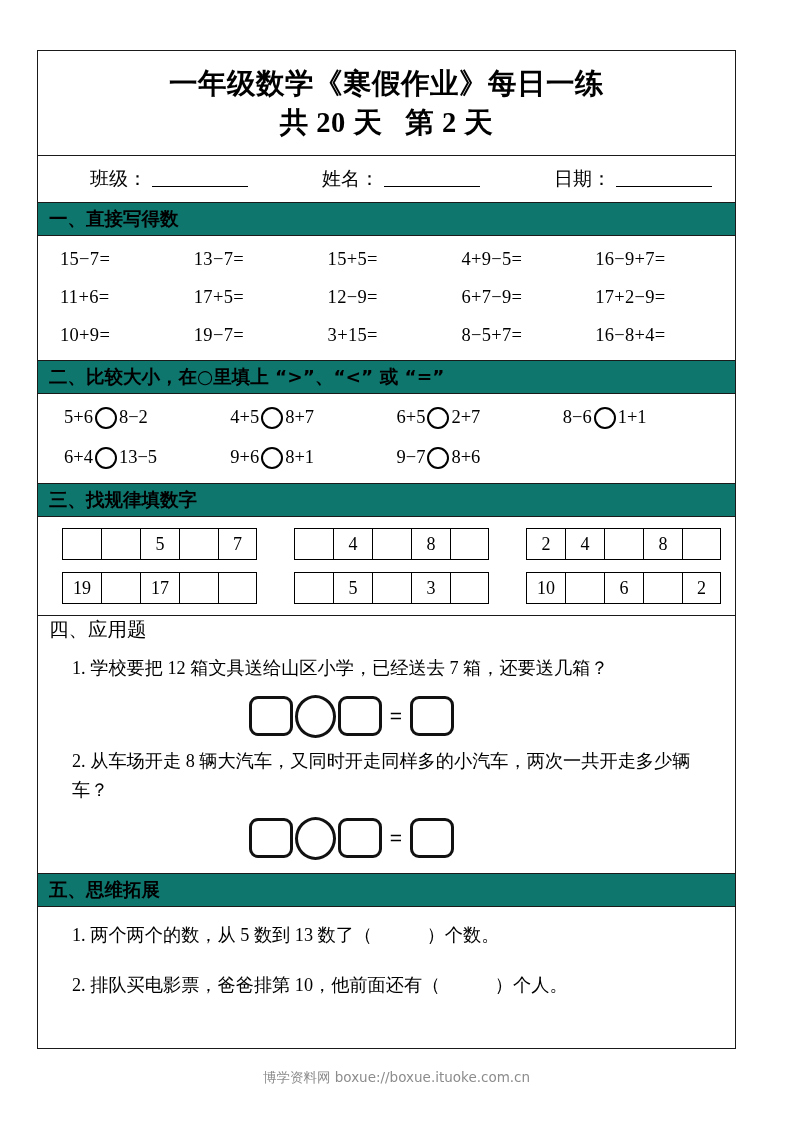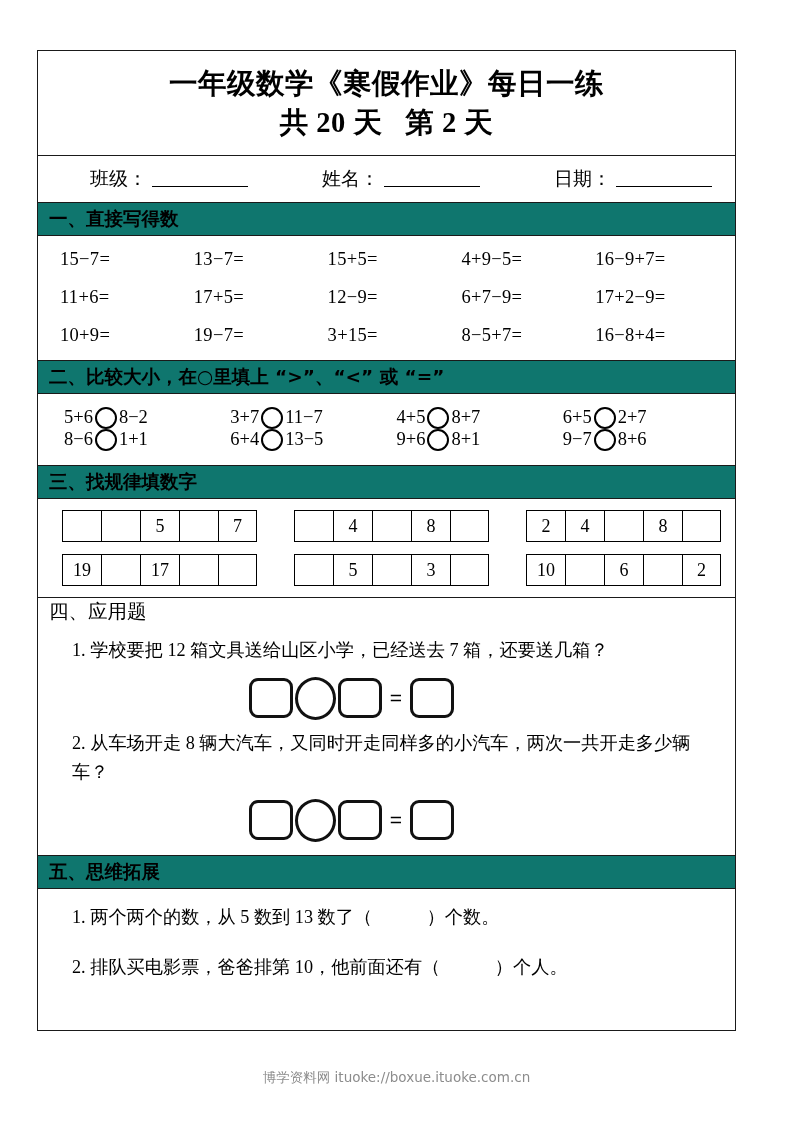--- a/index.html
+++ b/index.html
@@ -100,20 +100,21 @@
     font-size: 18.5px;
     letter-spacing: 0.3px;
     white-space: nowrap;
   }
 
   
   .cmp-grid {
     display: grid;
     grid-template-columns: repeat(4, 1fr);
     padding: 13px 6px 14px 26px;
+    row-gap: 18px;
   }
   .cmp-cell {
     font-size: 18.5px;
     display: flex;
     align-items: center;
     white-space: nowrap;
   }
   .cmp-circle {
     display: inline-block;
     width: 22px;
@@ -262,25 +263,20 @@
 
   <div class="sec-head">二、比较大小，在○里填上 “&gt;”、“&lt;” 或 “=”</div>
   <div class="sec-body">
     <div class="cmp-grid" id="cmp-grid">
         <div class="cmp-cell">
           <span>5+6</span>
           <span class="cmp-circle"></span>
           <span>8−2</span>
         </div>
         <div class="cmp-cell">
-          <span>3+7</span>
-          <span class="cmp-circle"></span>
-          <span>11−7</span>
-        </div>
-        <div class="cmp-cell">
           <span>4+5</span>
           <span class="cmp-circle"></span>
           <span>8+7</span>
         </div>
         <div class="cmp-cell">
           <span>6+5</span>
           <span class="cmp-circle"></span>
           <span>2+7</span>
         </div>
         <div class="cmp-cell">
@@ -383,13 +379,13 @@
   <div class="sec-head">五、思维拓展</div>
   <div class="sec-body">
     <div class="think" id="think-list">
         <div class="think-line">1. 两个两个的数，从 5 数到 13 数了（　　　）个数。</div>
         <div class="think-line">2. 排队买电影票，爸爸排第 10，他前面还有（　　　）个人。</div>
       </div>
   </div>
 
 </div>
 
-<div class="footer">博学资料网 ituoke://boxue.ituoke.com.cn</div>
+<div class="footer">博学资料网 boxue://boxue.ituoke.com.cn</div>
 
 </body></html>

